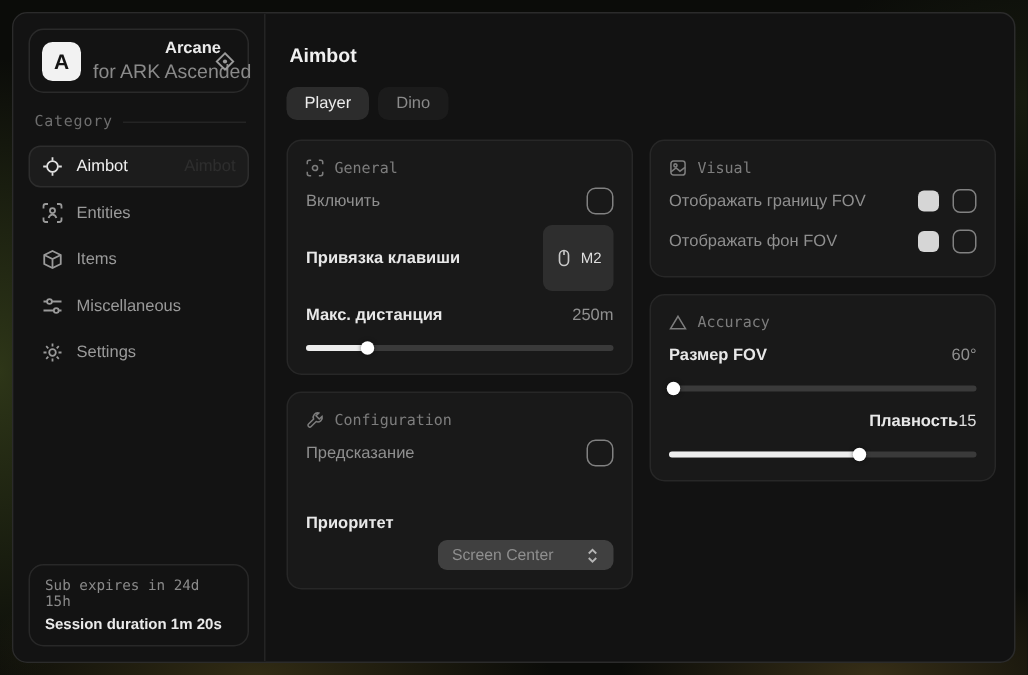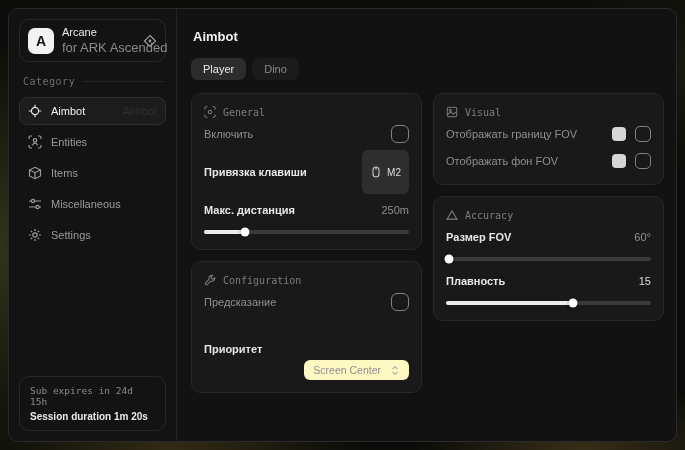--- a/index.html
+++ b/index.html
@@ -38,21 +38,21 @@
     padding:6px 8px;
     display:flex; align-items:center; gap:8px;
   }
   .logo-badge{
     width:26px; height:26px; flex:0 0 26px;
     background:#f2f2f2; border-radius:7px;
     color:#141414; font-weight:bold; font-size:14px;
     display:flex; align-items:center; justify-content:center;
   }
   .logo-text{ display:flex; flex-direction:column; gap:2px; min-width:0; }
-  .logo-name{ font-size:11px; font-weight:normal; color:#ececec; }
+  .logo-name{ font-size:11px; font-weight:bold; color:#ececec;margin-left:48px; }
   .logo-sub{ font-size:13px; color:#8a8a8a; white-space:nowrap; }
   .logo-target{ margin-left:auto; display:flex; }
 
   .cat{
     margin:14px 2px 4px 4px;
     display:flex; align-items:center; gap:7px;
     color:#6e6e6e; font-size:10px; letter-spacing:.5px;
   }
   .cat::after{ content:""; flex:1; height:1px; background:#242424; }
 
@@ -118,22 +118,22 @@
     margin-right:9px; cursor:pointer;
   }
   .mini-gear{ margin-right:9px; display:flex; cursor:pointer; }
 
   .keybind{
     display:flex; align-items:center; gap:5px;
     background:#2e2e2e; border-radius:6px;
     padding:16px 8px; font-size:10px; color:#dedede; cursor:pointer;
   }
   .dropdown{
-    display:flex; align-items:center; gap:9px;
-    background:#fef9c3; border-radius:6px;
+    display:flex; align-items:center; gap:21px;
+    background:#404040; border-radius:6px;
     padding:4px 9px; font-size:10.5px; color:#8f8f8f; cursor:pointer;margin-top:42px;
   }
 
   .slider{ position:relative; height:4px; background:#3a3a3a; border-radius:2px; margin:9px 0 3px 0; cursor:pointer; }
   .slider-fill{ position:absolute; left:0; top:0; bottom:0; background:#ededed; border-radius:2px; }
   .slider-thumb{
     position:absolute; top:50%; transform:translate(-50%,-50%);
     width:9px; height:9px; background:#ffffff; border-radius:50%;
     box-shadow:0 0 3px rgba(0,0,0,.5); cursor:grab;
   }
@@ -345,21 +345,21 @@
 
           <div class="crow">
             <span class="lbl bright">Размер FOV</span>
             <span class="val">60°</span>
           </div>
           <div class="slider">
             <div class="slider-fill" style="width: 1.5%;"></div>
             <div class="slider-thumb" style="left: 1.5%;"></div>
           </div>
 
-          <div class="crow" style="margin-top:9px;">
+          <div class="crow" style="margin-top:9px;text-align:right;">
             <span class="lbl bright">Плавность</span>
             <span class="val bright">15</span>
           </div>
           <div class="slider">
             <div class="slider-fill" style="width: 62%;"></div>
             <div class="slider-thumb" style="left: 62%;"></div>
           </div>
         </div>
       </div>
 

